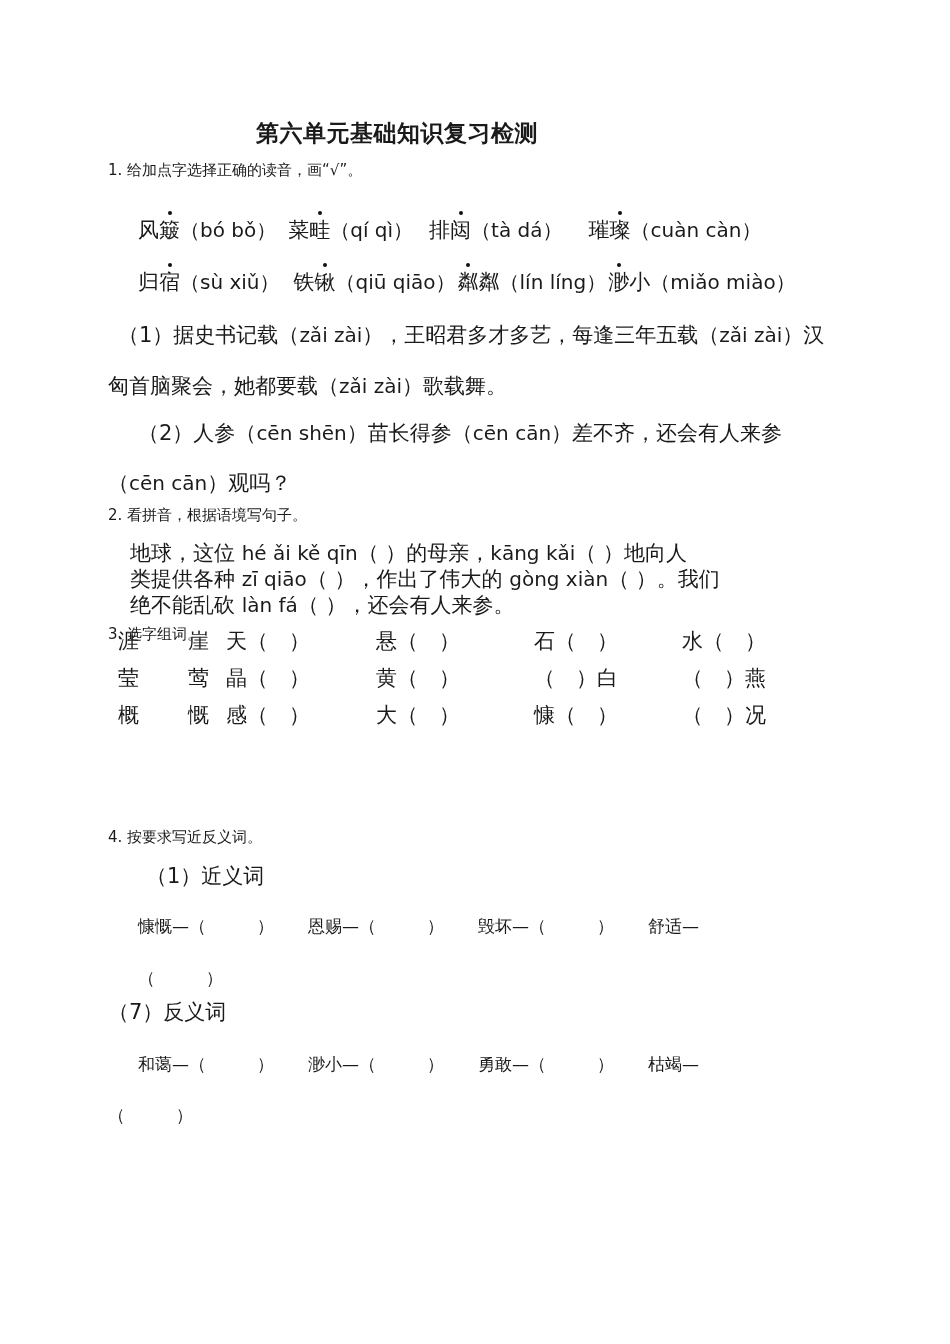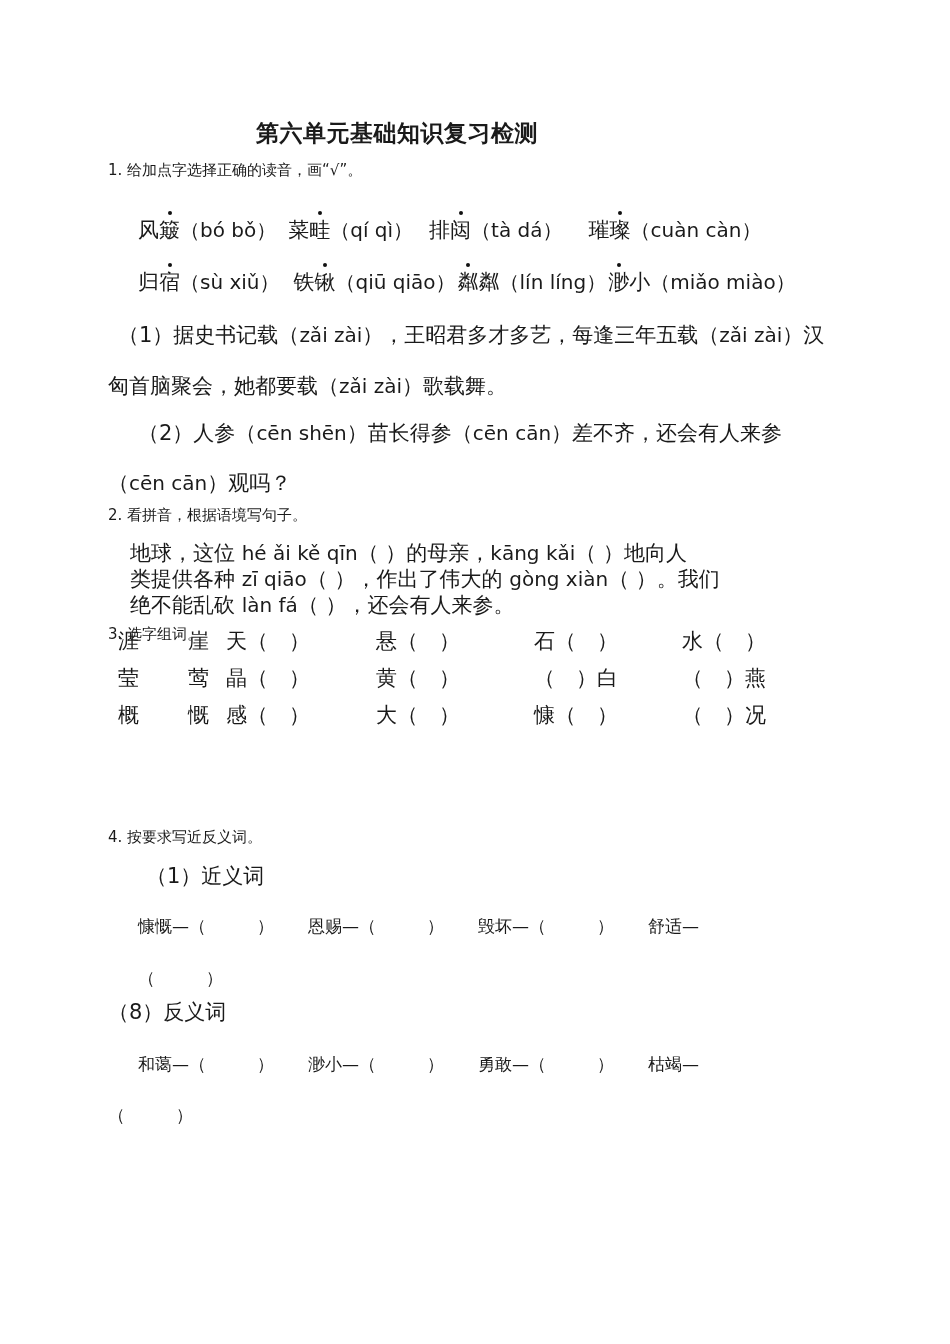--- a/index.html
+++ b/index.html
@@ -182,18 +182,18 @@
       </tbody>
     </table>
 
   <div class="blk q-head" style="left:108px; top:830px;">4. 按要求写近反义词。</div>
 
   <div class="blk" style="left:132px; top:866px;margin-left:14px;">（1）近义词</div>
 
   <div class="syn-line" style="left:138px; top:915px;">慷慨—（　　　）　　恩赐—（　　　）　　毁坏—（　　　）　　舒适—</div>
   <div class="syn-line" style="left:138px; top:967px;">（　　　）</div>
 
-  <div class="blk" style="left:108px; top:1002px;">（8）反义词</div>
+  <div class="blk" style="left:108px; top:1002px;">（7）反义词</div>
 
   <div class="ant-line" style="left:138px; top:1053px;">和蔼—（　　　）　　渺小—（　　　）　　勇敢—（　　　）　　枯竭—</div>
   <div class="ant-line" style="left:108px; top:1104px;">（　　　）</div>
 
 </div>
 
 </body></html>

